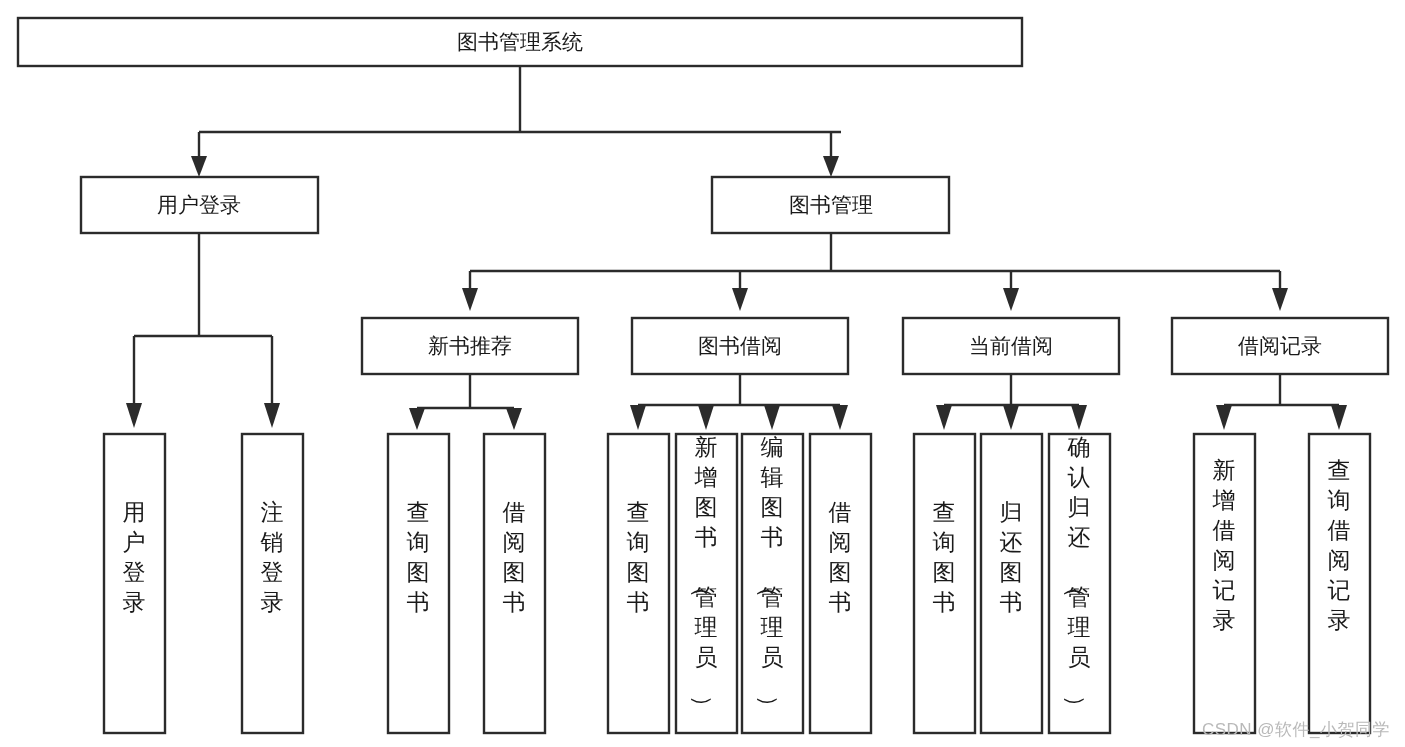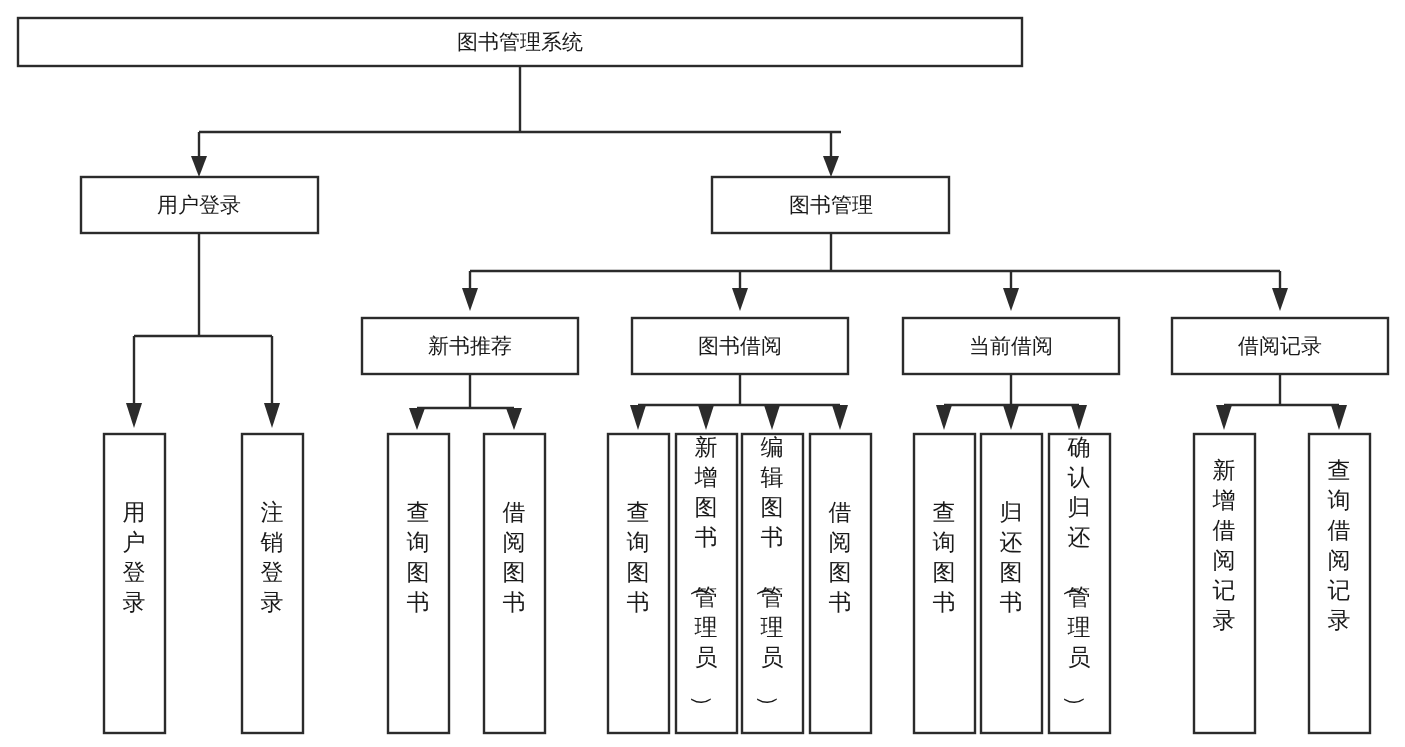--- a/index.html
+++ b/index.html
@@ -229,13 +229,14 @@
       <text class="node-label-vertical" x="1224" y="478" font-size="24px"><tspan x="1224" dy="0">新</tspan><tspan x="1224" dy="30">增</tspan><tspan x="1224" dy="30">借</tspan><tspan x="1224" dy="30">阅</tspan><tspan x="1224" dy="30">记</tspan><tspan x="1224" dy="30">录</tspan></text>
     </g>
 
     <g>
       <rect class="node-box" x="1309" y="434" width="61" height="299"></rect>
       <text class="node-label-vertical" x="1339" y="478" font-size="24px"><tspan x="1339" dy="0">查</tspan><tspan x="1339" dy="30">询</tspan><tspan x="1339" dy="30">借</tspan><tspan x="1339" dy="30">阅</tspan><tspan x="1339" dy="30">记</tspan><tspan x="1339" dy="30">录</tspan></text>
     </g>
 
   </svg>
 
+  <div class="watermark">CSDN @软件_小贺同学</div>
 </div>
 
 </body></html>

